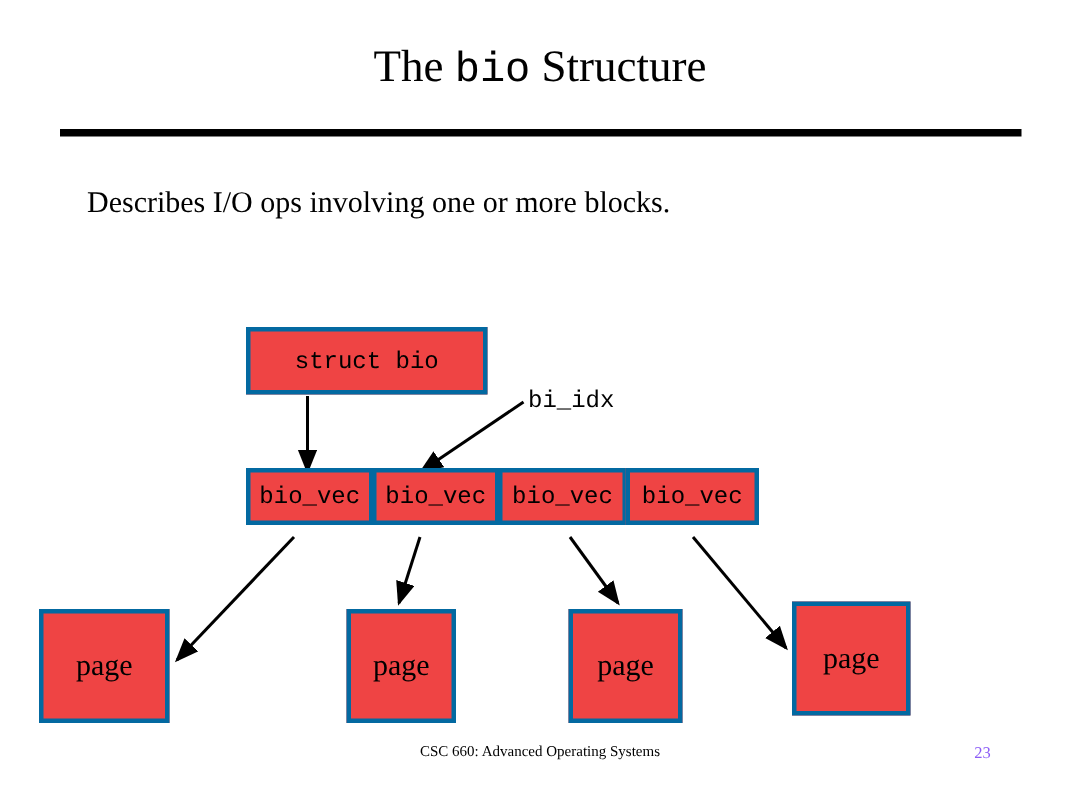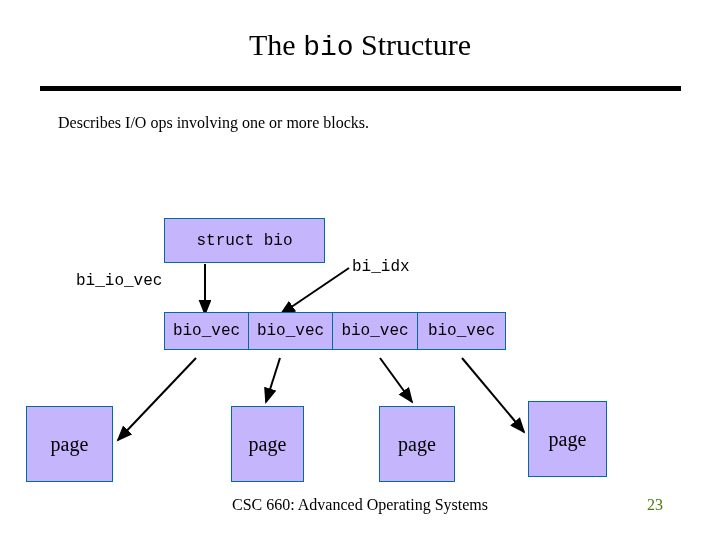--- a/index.html
+++ b/index.html
@@ -43,31 +43,31 @@
     left: 40px;
     top: 86px;
     width: 641px;
     height: 5px;
     background: #000000;
   }
 
   #subtitle {
     position: absolute;
     left: 58px;
-    top: 114px;
-    font-size: 16px;
+    top: 124px;
+    font-size: 20px;
     color: #000000;
     white-space: pre;
     text-align: center;
   }
 
   .box {
     position: absolute;
-    background: #c4b5fd;
-    border: 1px solid #0369a1;
+    background: #ef4444;
+    border: 3px solid #0369a1;
     box-sizing: border-box;
     display: flex;
     align-items: center;
     justify-content: center;
     color: #000000;
   }
 
   .mono-box {
     font-family: "Liberation Mono", monospace;
     font-size: 16px;
@@ -116,32 +116,32 @@
     width: 720px; height: 540px;
     pointer-events: none;
   }
 
   #footer-text {
     position: absolute;
     left: 0;
     top: 496px;
     width: 720px;
     text-align: center;
-    font-size: 16px;
+    font-size: 10px;
     color: #000000;
     white-space: pre;
   }
   #footer-page {
     position: absolute;
     left: 630px;
     top: 496px;
     width: 50px;
     text-align: center;
-    font-size: 16px;
-    color: #4d7c0f;
+    font-size: 11px;
+    color: #8b5cf6;
   }
 </style>
 </head>
 <body>
 
 <div id="slide">
 
   <div id="title"><span>The </span><span class="mono">bio</span><span> Structure</span></div>
 
   <div id="title-rule"></div>
@@ -163,21 +163,20 @@
 
     <line x1="280" y1="358" x2="266" y2="402" stroke="#000000" stroke-width="2" marker-end="url(#ah)"></line>
 
     <line x1="380" y1="358" x2="412" y2="402" stroke="#000000" stroke-width="2" marker-end="url(#ah)"></line>
 
     <line x1="462" y1="358" x2="524" y2="432" stroke="#000000" stroke-width="2" marker-end="url(#ah)"></line>
   </svg>
 
   <div class="box mono-box" id="struct-bio">struct bio</div>
 
-  <div class="label" id="lbl-biovec">bi_io_vec</div>
   <div class="label" id="lbl-biidx">bi_idx</div>
 
   <div class="box mono-box biovec" id="biovec-0">bio_vec</div>
   <div class="box mono-box biovec" id="biovec-1">bio_vec</div>
   <div class="box mono-box biovec" id="biovec-2">bio_vec</div>
   <div class="box mono-box biovec" id="biovec-3">bio_vec</div>
 
   <div class="box serif-box page-box" id="page-0">page</div>
   <div class="box serif-box page-box" id="page-1">page</div>
   <div class="box serif-box page-box" id="page-2">page</div>

